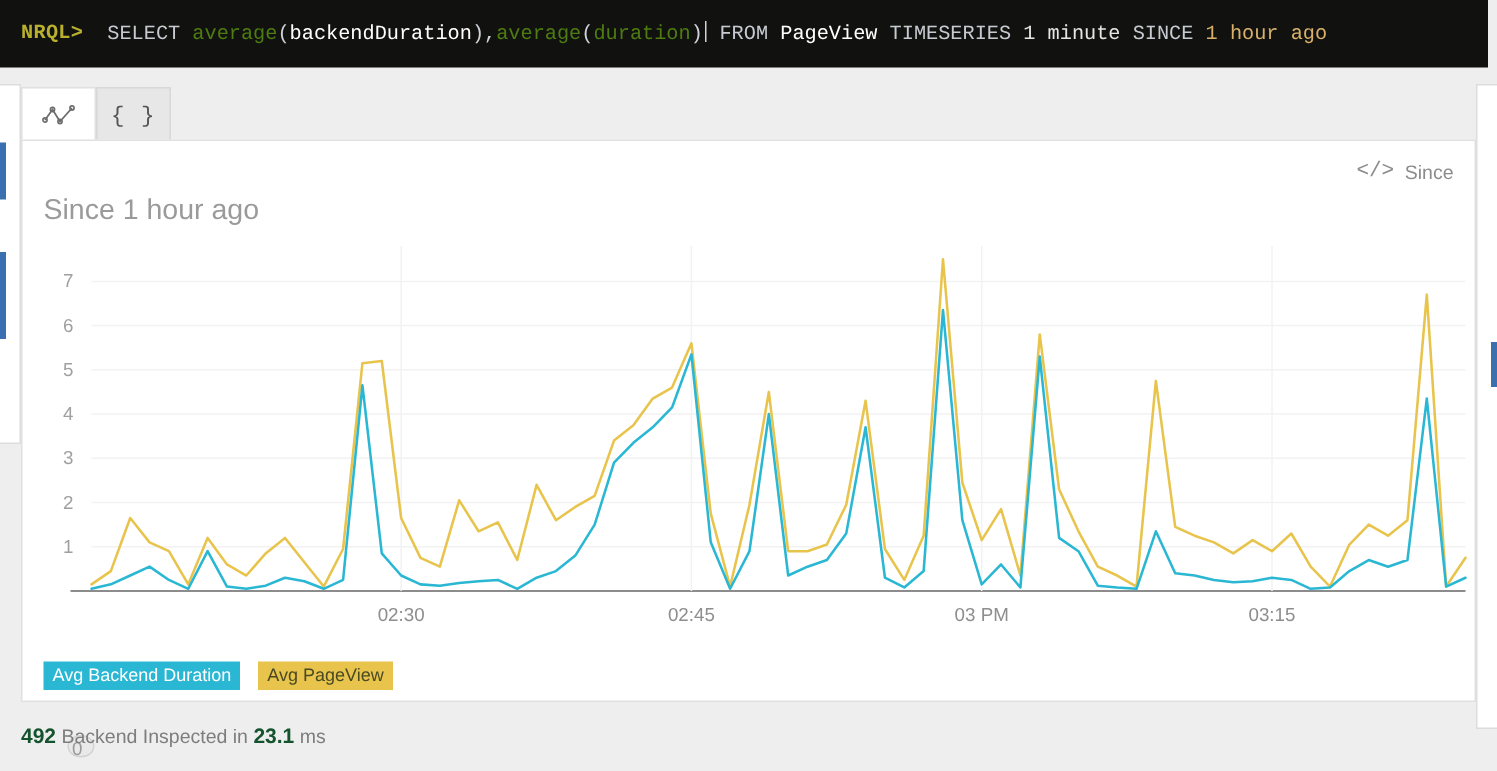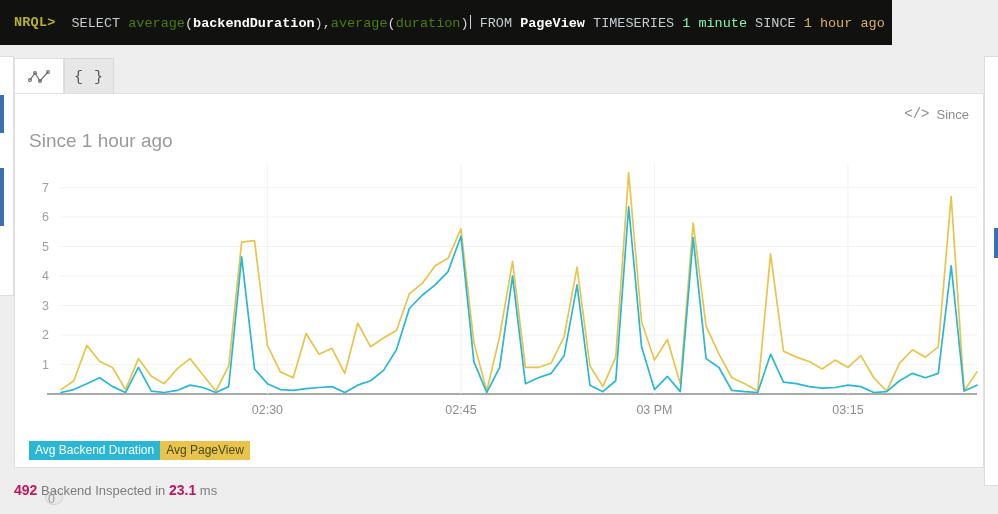--- a/index.html
+++ b/index.html
@@ -12,34 +12,34 @@
   #root { position: relative; width: 998px; height: 514px; background: #eeeeee; }
 
   
   .edge-strip {
     position: absolute; background: #ffffff; border: 1px solid #dddddd;
   }
   .edge-accent { position: absolute; background: #3a6fb0; }
 
   
   #querybar {
-    position: absolute; left: 0; top: 0; width: 892px; height: 45px;
+    position: absolute; left: 0; top: 0; width: 992px; height: 45px;
     background: #11120f;
     display: flex; align-items: center;
     padding-left: 14px;
     font-family: "Liberation Mono", monospace;
     font-size: 13.5px; line-height: 1;
     white-space: nowrap; overflow: hidden;
   }
   #prompt { color: #b9b02e; font-weight: bold; margin-right: 16px; letter-spacing: .2px; }
   #qtext { color: #cfd3da; }
   #qtext .kw   { color: #c7cbd1; }
   #qtext .fn   { color: #4d7c0f; }
-  #qtext .id   { color: #ffffff; font-weight: bold; }
-  #qtext .num  { color: #86efac; }
+  #qtext .id   { color: #ffffff; font-weight: normal; }
+  #qtext .num  { color: #e5e5e5; }
   #qtext .tm   { color: #d8b06a; }
   #qtext .punct{ color: #cfd3da; }
   #caret {
     display:inline-block; width:1px; height:14px; background:#cfd3da;
     vertical-align:-2px; margin:0 1px;
   }
 
   
   #tabstrip {
     position: absolute; left: 14px; top: 57px; width: 970px; height: 38px;
@@ -90,32 +90,32 @@
     background: #e9e9e9; border: 1px solid #d2d2d2;
   }
   #zerotext {
     position: absolute; left: 33px; top: 398px;
     color: #9a9a9a; font-size: 12.5px;
   }
 
   
   #legend {
     position: absolute; left: 14px; top: 347px;
-    display: flex; align-items: center; gap: 0;
+    display: flex; align-items: center; gap: 12px;
   }
   .lg { font-size: 12px; padding: 3px 6px 4px 6px; color: #ffffff; line-height: 1; }
   .lg.backend { background: #29b7d3; }
   .lg.duration { background: #e8c44c; color: #4a4a22; }
 
   
   #footer {
     position: absolute; left: 14px; top: 482px;
     font-size: 13px; color: #7d7d7d;
   }
-  #footer b { color: #be185d; font-weight: bold; font-size: 14px; }
+  #footer b { color: #14532d; font-weight: bold; font-size: 14px; }
 </style>
 </head>
 <body>
 
 <div id="root">
 
   <div class="edge-strip" style="left:-8px; top:56px; width:22px; height:240px;"></div>
   <div class="edge-accent" style="left:0px; top:95px; width:4px; height:38px;"></div>
   <div class="edge-accent" style="left:0px; top:168px; width:4px; height:58px;"></div>
 

